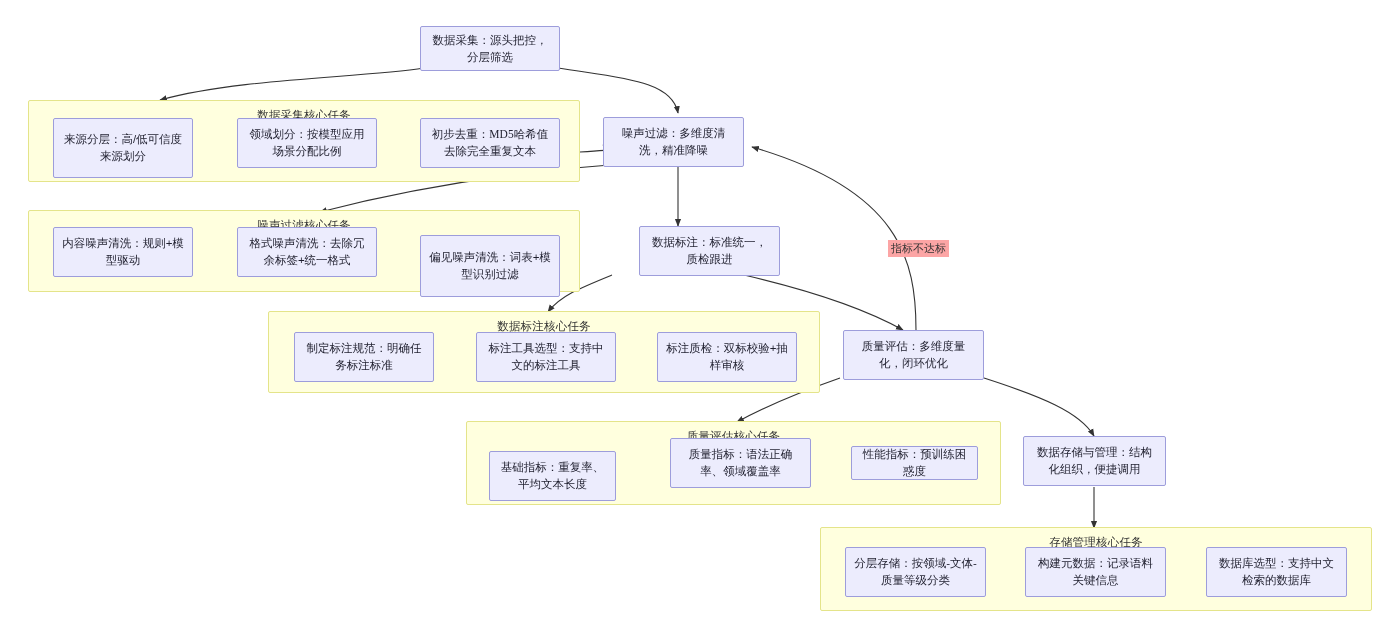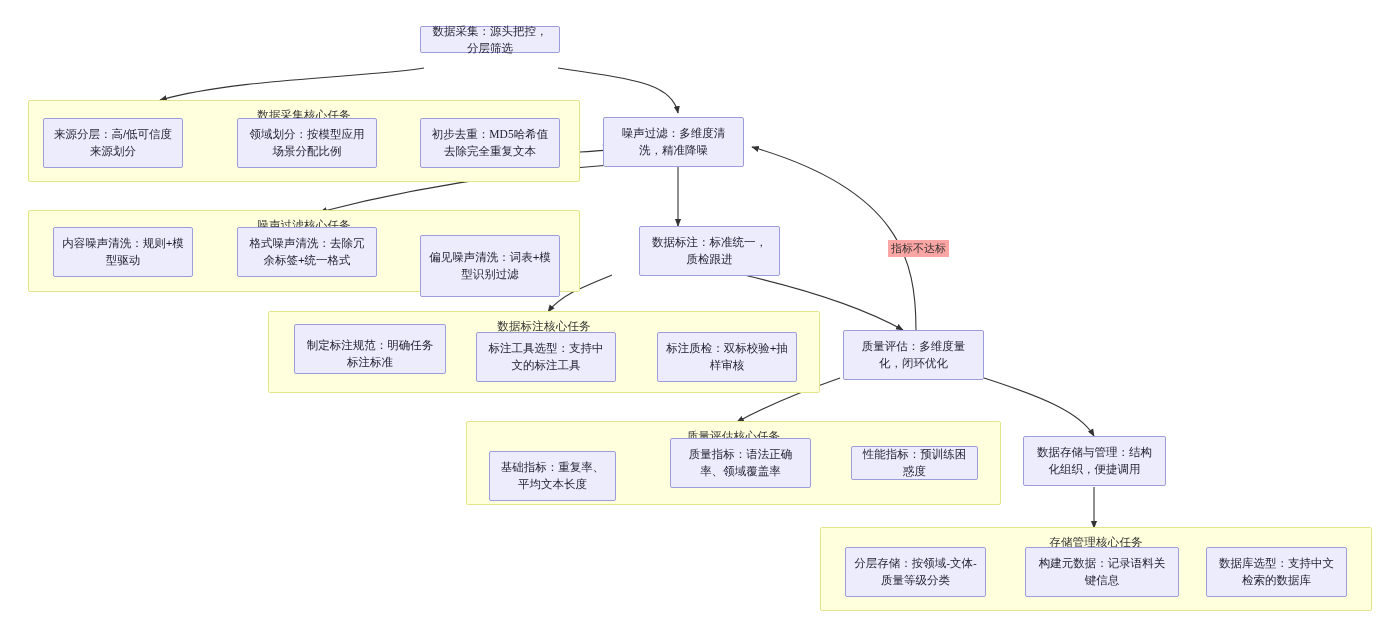--- a/index.html
+++ b/index.html
@@ -118,21 +118,21 @@
       <path d="M 812 463 L 850 463"></path>
 
       <path d="M 986 572 L 1024 572"></path>
       <path d="M 1167 572 L 1205 572"></path>
     </g>
   </svg>
 
   <div class="subgraph" style="left:28px; top:100px; width:552px; height:82px;">
     <div class="subgraph-title">数据采集核心任务</div>
   </div>
-  <div class="node" style="left:43px; top:118px; width:140px; height:50px;">
+  <div class="node" style="left:53px; top:118px; width:140px; height:60px;">
     <span>来源分层：高/低可信度来源划分</span>
   </div>
   <div class="node" style="left:237px; top:118px; width:140px; height:50px;">
     <span>领域划分：按模型应用场景分配比例</span>
   </div>
   <div class="node" style="left:420px; top:118px; width:140px; height:50px;font-family:Liberation Serif, serif;">
     <span>初步去重：MD5哈希值去除完全重复文本</span>
   </div>
 
   <div class="subgraph" style="left:28px; top:210px; width:552px; height:82px;">
@@ -144,21 +144,21 @@
   <div class="node" style="left:237px; top:227px; width:140px; height:50px;">
     <span>格式噪声清洗：去除冗余标签+统一格式</span>
   </div>
   <div class="node" style="left:420px; top:235px; width:140px; height:62px;">
     <span>偏见噪声清洗：词表+模型识别过滤</span>
   </div>
 
   <div class="subgraph" style="left:268px; top:311px; width:552px; height:82px;">
     <div class="subgraph-title">数据标注核心任务</div>
   </div>
-  <div class="node" style="left:294px; top:324px; width:152px; height:50px;align-items:flex-end;">
+  <div class="node" style="left:294px; top:332px; width:140px; height:50px;">
     <span>制定标注规范：明确任务标注标准</span>
   </div>
   <div class="node" style="left:476px; top:332px; width:140px; height:50px;">
     <span>标注工具选型：支持中文的标注工具</span>
   </div>
   <div class="node" style="left:657px; top:332px; width:140px; height:50px;">
     <span>标注质检：双标校验+抽样审核</span>
   </div>
 
   <div class="subgraph" style="left:466px; top:421px; width:535px; height:84px;">
@@ -173,28 +173,28 @@
   <div class="node" style="left:670px; top:438px; width:141px; height:50px;">
     <span>质量指标：语法正确率、领域覆盖率</span>
   </div>
 
   <div class="subgraph" style="left:820px; top:527px; width:552px; height:84px;">
     <div class="subgraph-title">存储管理核心任务</div>
   </div>
   <div class="node" style="left:845px; top:547px; width:141px; height:50px;">
     <span>分层存储：按领域-文体-质量等级分类</span>
   </div>
-  <div class="node" style="left:1025px; top:547px; width:154px; height:50px;">
+  <div class="node" style="left:1025px; top:547px; width:141px; height:50px;">
     <span>构建元数据：记录语料关键信息</span>
   </div>
   <div class="node" style="left:1206px; top:547px; width:141px; height:50px;">
     <span>数据库选型：支持中文检索的数据库</span>
   </div>
 
-  <div class="node" style="left:420px; top:26px; width:140px; height:27px;">
+  <div class="node" style="left:420px; top:26px; width:140px; height:45px;">
     <span>数据采集：源头把控，分层筛选</span>
   </div>
   <div class="node" style="left:603px; top:117px; width:141px; height:50px;">
     <span>噪声过滤：多维度清洗，精准降噪</span>
   </div>
   <div class="node" style="left:603px; top:226px; width:141px; height:50px;margin-left:36px;">
     <span>数据标注：标准统一，质检跟进</span>
   </div>
   <div class="node" style="left:843px; top:330px; width:141px; height:50px;">
     <span>质量评估：多维度量化，闭环优化</span>

